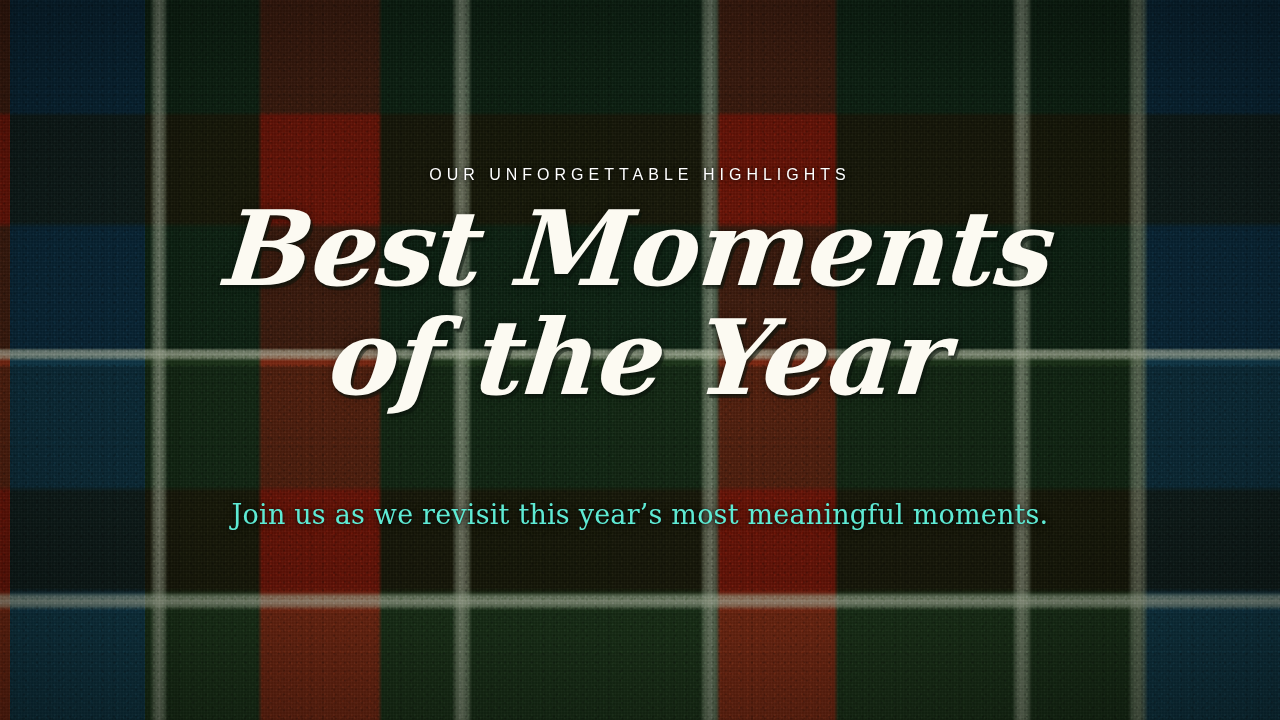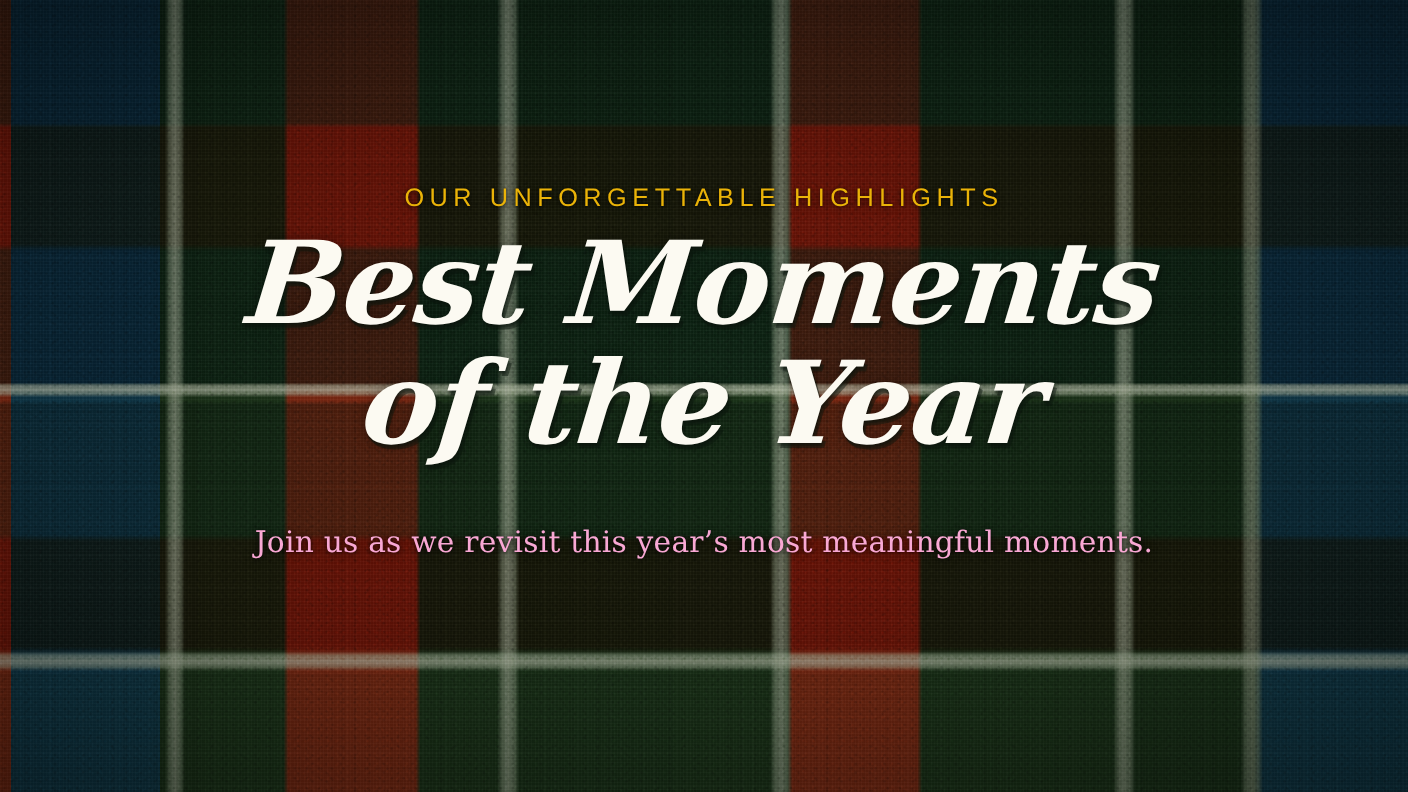--- a/index.html
+++ b/index.html
@@ -169,24 +169,24 @@
     display: flex;
     flex-direction: column;
     align-items: center;
     justify-content: flex-start;
     text-align: center;
   }
 
   #eyebrow {
     margin-top: 166px;
     font-family: "Liberation Sans", sans-serif;
-    font-size: 23px;
+    font-size: 16px;
     font-weight: 400;
     letter-spacing: 5.0px;
-    color: #eab308;
+    color: #ffffff;
     text-shadow: 0 2px 7px rgba(0,0,0,.58), 0 0 2px rgba(0,0,0,.5);
     white-space: nowrap;
   }
 
   #headline {
     margin-top: 14px;
     line-height: .99;
     color: #FCFAF2;
   }
   .headline-line {
@@ -206,25 +206,25 @@
     transform: skewX(-6deg);
   }
   #headline-line-2 {
     font-size: 104px;
     letter-spacing: -1px;
     margin-top: 6px;
     transform: skewX(-6deg);
   }
 
   #subtitle {
-    margin-top: 38px;
+    margin-top: 68px;
     font-family: "DejaVu Serif", "Liberation Serif", serif;
     font-size: 27px;
     font-weight: 400;
-    color: #f9a8d4;
+    color: #5eead4;
     letter-spacing: .2px;
     text-shadow: 0 2px 8px rgba(0,0,0,.62), 0 0 3px rgba(0,0,0,.5);
     white-space: nowrap;
   }
 </style>
 </head>
 <body>
 
 <div id="stage">
 

